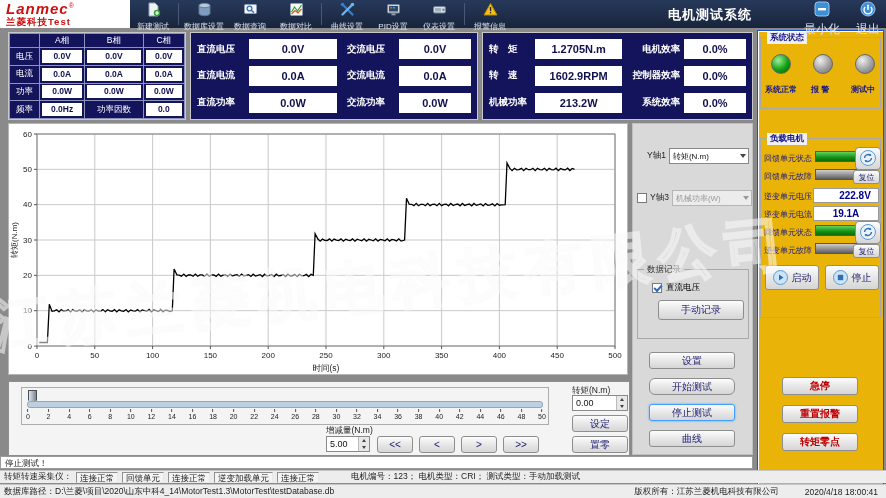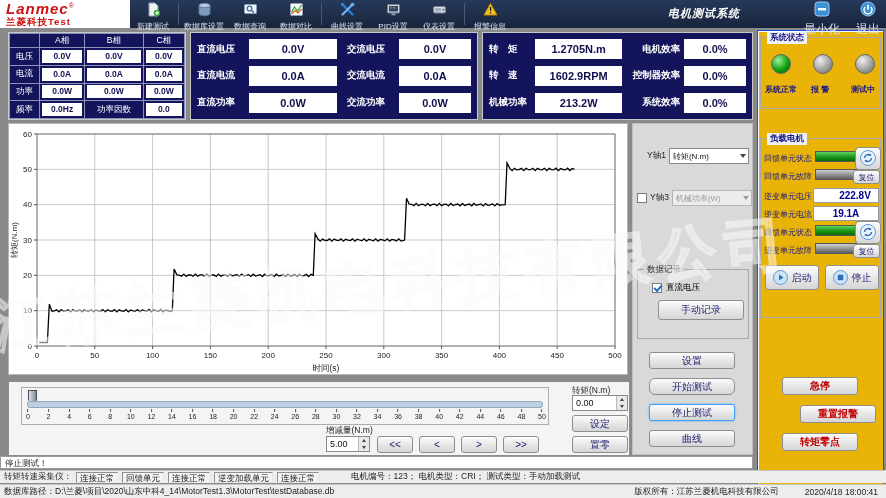--- a/index.html
+++ b/index.html
@@ -11,21 +11,21 @@
   .titlebar { position:absolute; left:0; top:0; width:886px; height:28px;
     background:linear-gradient(#27395a,#18243c); display:flex; align-items:stretch; z-index:5; }
   .logo { width:130px; background:#fff; padding:1px 6px; line-height:1; flex:none; }
   .logo-main { color:#cc1111; font-weight:bold; font-style:italic; font-size:15px; letter-spacing:1px; }
   .logo-reg { color:#cc1111; font-size:7px; vertical-align:super; }
   .logo-sub { color:#cc1111; font-weight:bold; font-size:9.5px; letter-spacing:1px; }
   .tb-items { display:flex; align-items:stretch; }
   .tb-item { width:46px; display:flex; flex-direction:column; align-items:center; justify-content:space-between; padding:2px 0 1px; cursor:pointer; }
   .tb-item span.lbl { font-size:8px; color:#d9e1ee; white-space:nowrap; }
   .tb-sep { width:1px; background:#47587a; margin:3px 2px; }
-  .app-title { position:absolute; left:668px; top:6px; color:#fff; font-weight:bold; font-size:11px; letter-spacing:1px;font-style:italic; }
+  .app-title { position:absolute; left:668px; top:6px; color:#fff; font-weight:bold; font-size:13px; letter-spacing:1px; }
   .win-btns { position:absolute; right:6px; top:1px; display:flex; gap:16px; }
   .win-btn { display:flex; flex-direction:column; align-items:center; cursor:pointer; }
   .win-btn .lbl { font-size:12px; color:#d9e1ee; }
 
   
   .navy { background:#14145c; border:1px solid #c8c8c8; }
   .ptable-wrap { position:absolute; left:8px; top:32px; width:178px; height:88px; }
   table.ptable { width:100%; height:100%; border-collapse:collapse; }
   table.ptable th, table.ptable td { border:1px solid #8d93b8; font-size:8.5px; color:#fff; text-align:center; padding:0; }
   table.ptable th { font-weight:normal; }
@@ -468,21 +468,21 @@
       <button class="btn iconbtn" style="position:absolute; left:64px; top:126px; width:54px; height:25px;">
         <svg width="15" height="15">
             <circle cx="7.5" cy="7.5" r="7" fill="#cde4f7" stroke="#5a9bd4"></circle>
             <rect x="4.8" y="4.8" width="5.4" height="5.4" fill="#2f6fb2"></rect>
           </svg>
         <span>停止</span>
       </button>
     </div>
 
     <button class="btn red" style="position:absolute; left:24px; top:346px; width:76px; height:18px;">急停</button>
-    <button class="btn red" style="position:absolute; left:24px; top:374px; width:76px; height:18px;margin-left:18px;">重置报警</button>
+    <button class="btn red" style="position:absolute; left:24px; top:374px; width:76px; height:18px;">重置报警</button>
     <button class="btn red" style="position:absolute; left:24px; top:402px; width:76px; height:18px;">转矩零点</button>
   </div>
 
   <div class="loader-panel">
     <div class="slider-box">
       <div class="slider-thumb"></div>
       <div class="slider-track"></div>
       <div id="slider-ticks">
           <span class="stick" style="left:0%"><i></i>0</span>
           <span class="stick" style="left:4%"><i></i>2</span>

